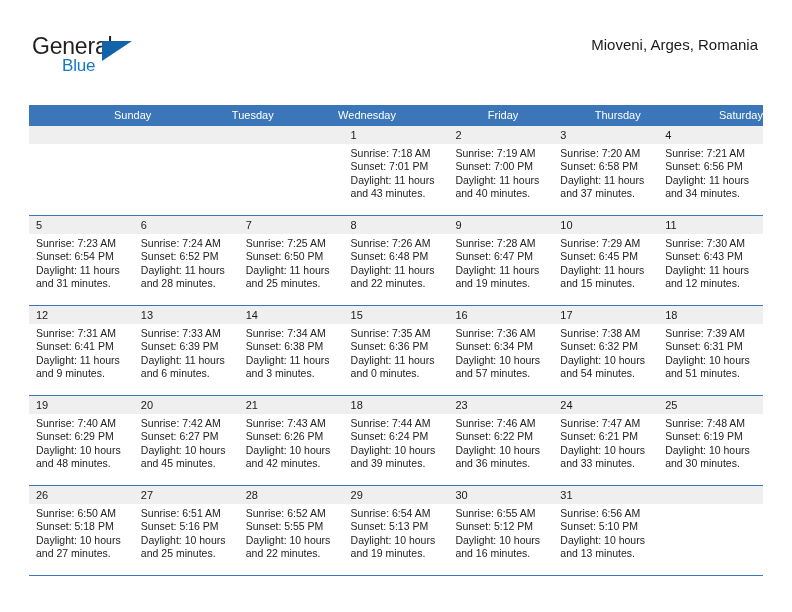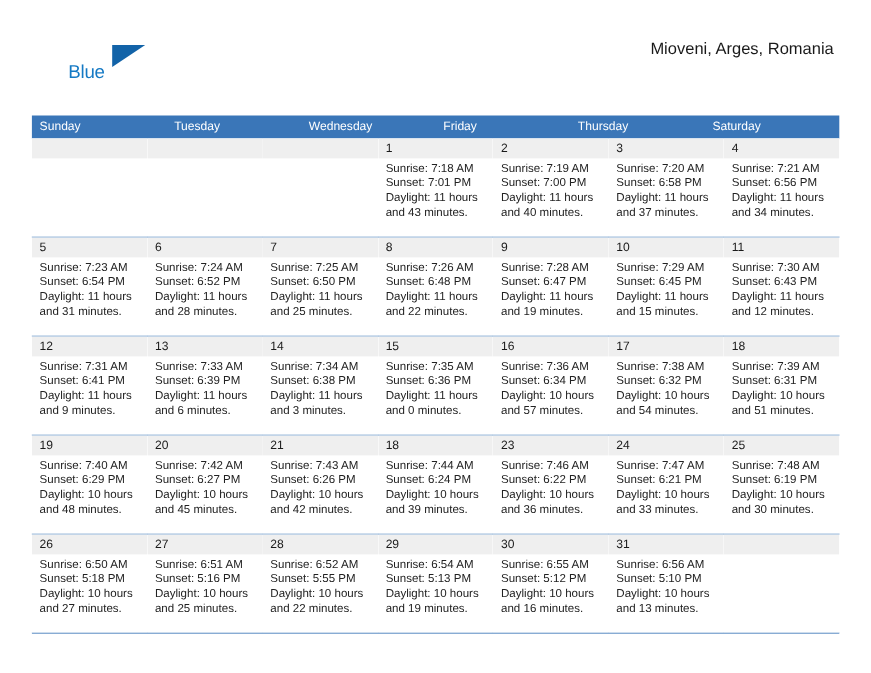--- a/index.html
+++ b/index.html
@@ -98,20 +98,21 @@
   }
   .dow {
     flex: 1 1 0;
     color: #ffffff;
     font-size: 11px;
     line-height: 21px;
     padding-left: 7px;
     box-sizing: border-box;
     white-space: nowrap;
     overflow: hidden;
+    text-align: right;
   }
   .week {
     display: flex;
     height: 89px;
     border-top: 1.5px solid #3a76b8;
     background: #ffffff;
   }
   .week:first-of-type {
     border-top: none;
   }
@@ -148,20 +149,21 @@
   }
 </style>
 </head>
 <body>
 
 <div class="page">
 
   <div class="header">
 
     <div class="logo">
+      <span class="logo-general">General</span>
       <span class="logo-tri"></span>
       <span class="logo-blue">Blue</span>
     </div>
 
     <div class="title-block">
       <div class="cal-subtitle">Mioveni, Arges, Romania</div>
     </div>
 
   </div>
 

